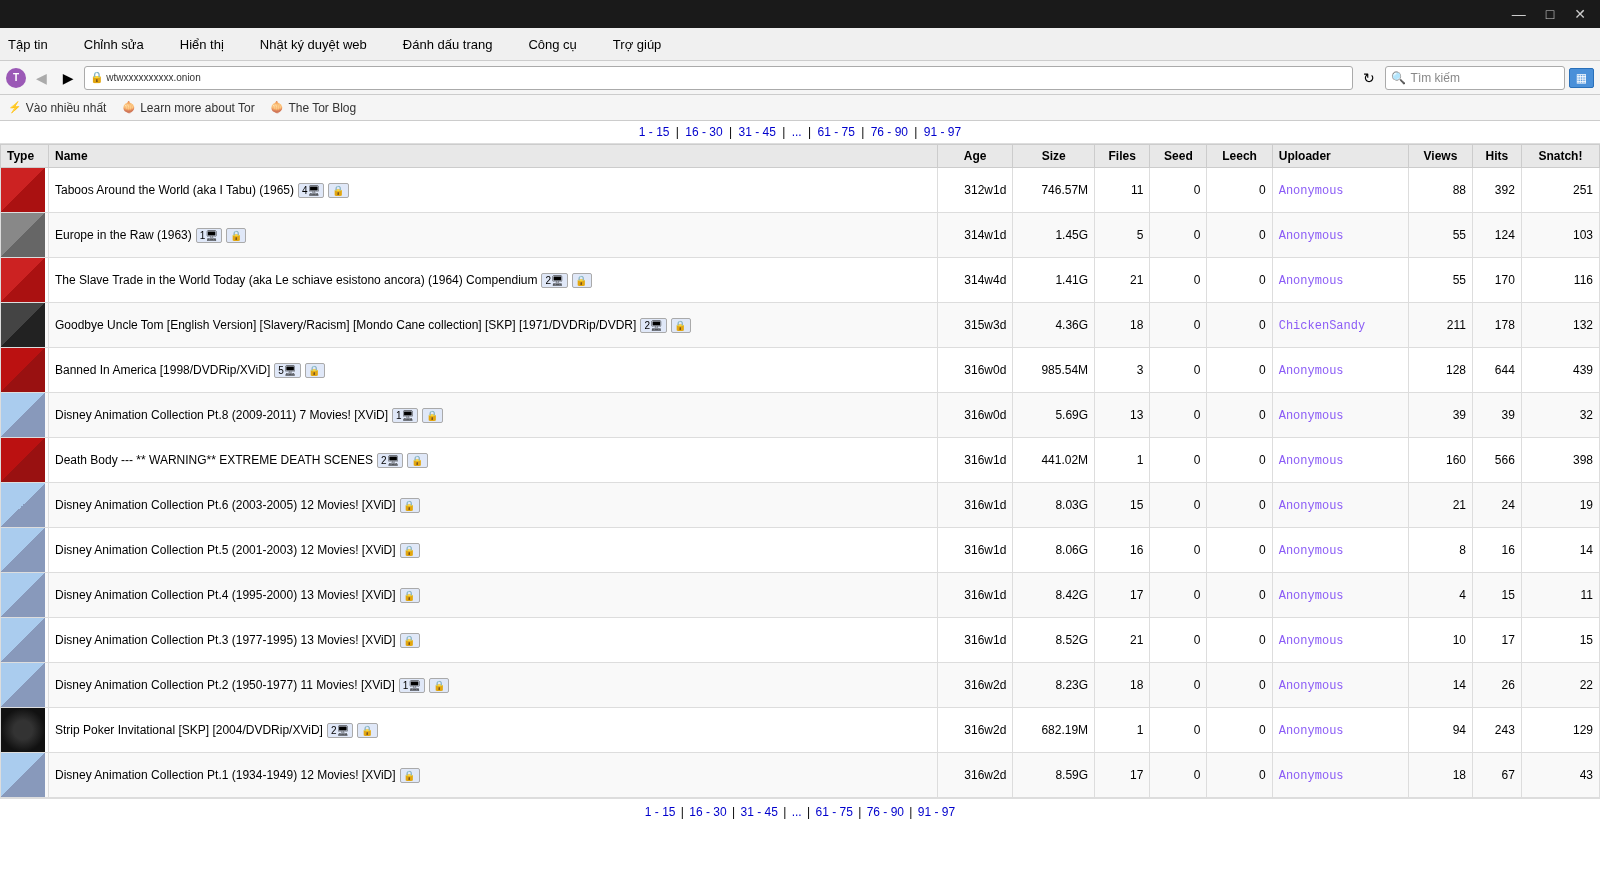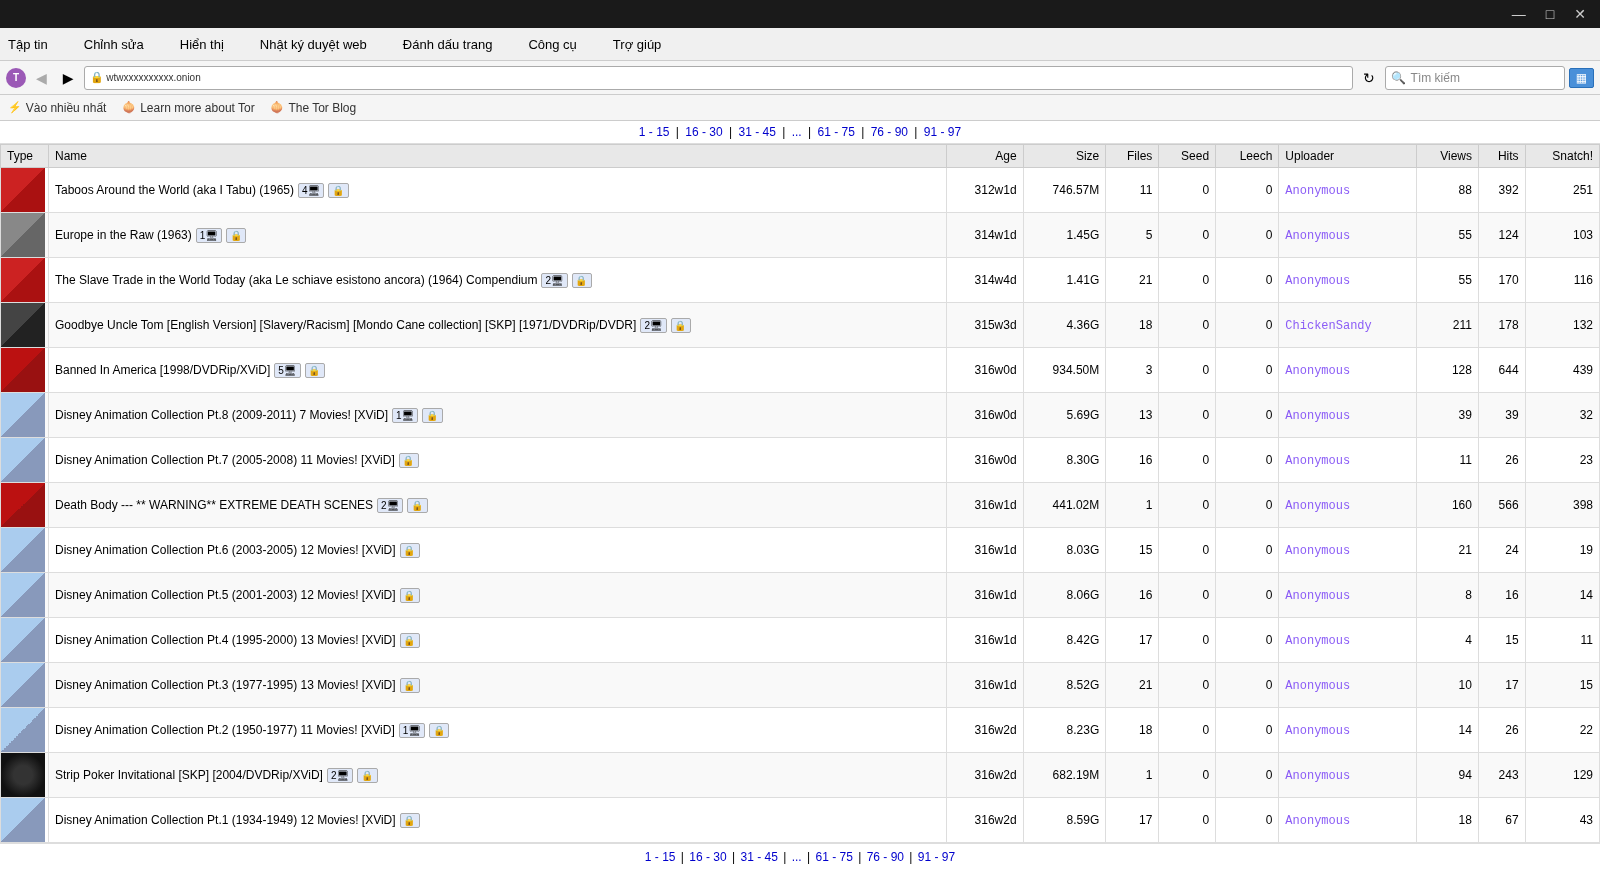--- a/index.html
+++ b/index.html
@@ -126,24 +126,24 @@
     table {
       width: 100%;
       border-collapse: collapse;
       font-size: 12px;
     }
     th {
       background: #e8e8e8;
       border: 1px solid #ccc;
       padding: 4px 6px;
       text-align: left;
-      font-weight: normal;
+      font-weight: bold;
       white-space: nowrap;
     }
-    th.num { text-align: right; }
+    th.num { text-align: center; }
     td {
       border: 1px solid #ddd;
       padding: 2px 6px;
       vertical-align: middle;
     }
     td.num { text-align: right; }
     tr:nth-child(even) { background: #f9f9f9; }
 
     .name-cell { max-width: 820px; }
     .name-link { color: #000000; text-decoration: none; font-size: 12px; }
@@ -351,21 +351,21 @@
           <td class="num">211</td>
           <td class="num">178</td>
           <td class="num">132</td>
         </tr>
         <tr>
           <td style="padding: 0px; width: 48px;">
             <div class="row-thumb t-red-cover"></div>
           </td>
           <td class="name-cell"><a href="#" class="name-link">Banned In America [1998/DVDRip/XViD]</a><span class="badge">5🖥</span><span class="badge lock-icon">🔒</span></td>
           <td class="num">316w0d</td>
-          <td class="num">934.50M</td>
+          <td class="num">985.54M</td>
           <td class="num">3</td>
           <td class="num">0</td>
           <td class="num">0</td>
           <td><a href="#" class="uploader-link">Anonymous</a></td>
           <td class="num">128</td>
           <td class="num">644</td>
           <td class="num">439</td>
         </tr>
         <tr>
           <td style="padding: 0px; width: 48px;">
@@ -377,35 +377,20 @@
           <td class="num">13</td>
           <td class="num">0</td>
           <td class="num">0</td>
           <td><a href="#" class="uploader-link">Anonymous</a></td>
           <td class="num">39</td>
           <td class="num">39</td>
           <td class="num">32</td>
         </tr>
         <tr>
           <td style="padding: 0px; width: 48px;">
-            <div class="row-thumb t-disney"></div>
-          </td>
-          <td class="name-cell"><a href="#" class="name-link">Disney Animation Collection Pt.7 (2005-2008) 11 Movies! [XViD]</a><span class="badge lock-icon">🔒</span></td>
-          <td class="num">316w0d</td>
-          <td class="num">8.30G</td>
-          <td class="num">16</td>
-          <td class="num">0</td>
-          <td class="num">0</td>
-          <td><a href="#" class="uploader-link">Anonymous</a></td>
-          <td class="num">11</td>
-          <td class="num">26</td>
-          <td class="num">23</td>
-        </tr>
-        <tr>
-          <td style="padding: 0px; width: 48px;">
             <div class="row-thumb t-red-cover"></div>
           </td>
           <td class="name-cell"><a href="#" class="name-link">Death Body --- ** WARNING** EXTREME DEATH SCENES</a><span class="badge">2🖥</span><span class="badge lock-icon">🔒</span></td>
           <td class="num">316w1d</td>
           <td class="num">441.02M</td>
           <td class="num">1</td>
           <td class="num">0</td>
           <td class="num">0</td>
           <td><a href="#" class="uploader-link">Anonymous</a></td>
           <td class="num">160</td>

